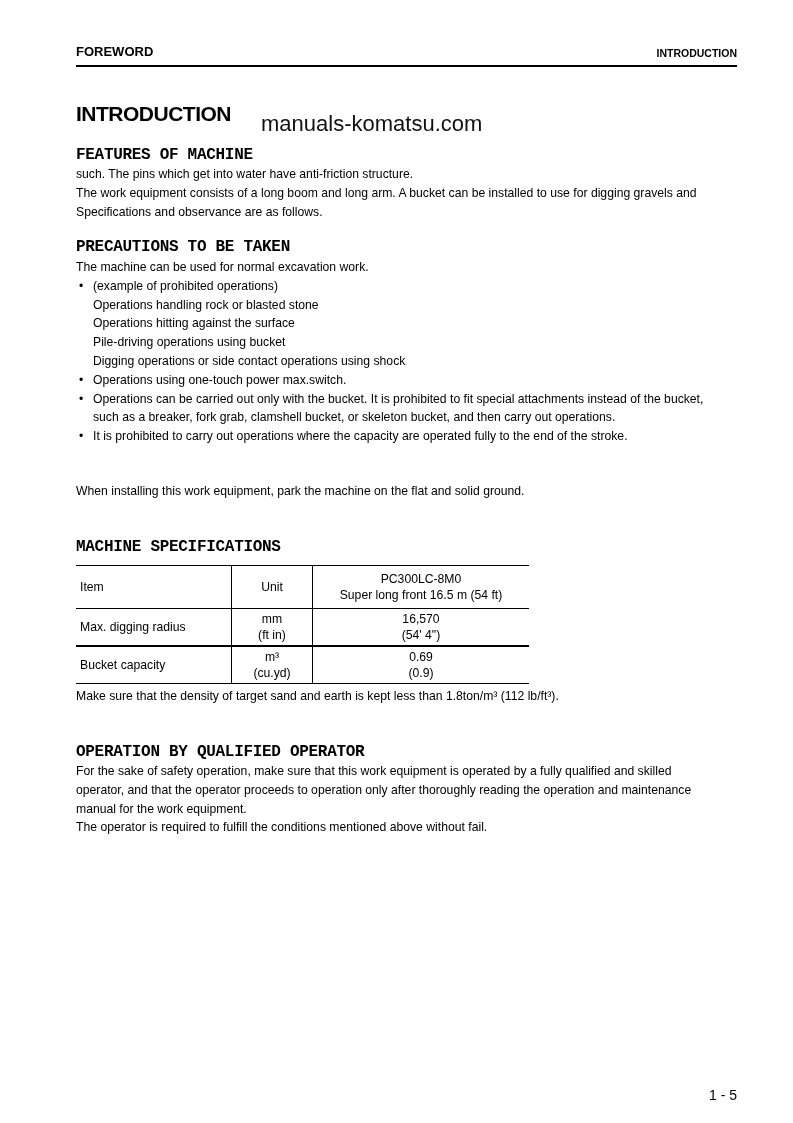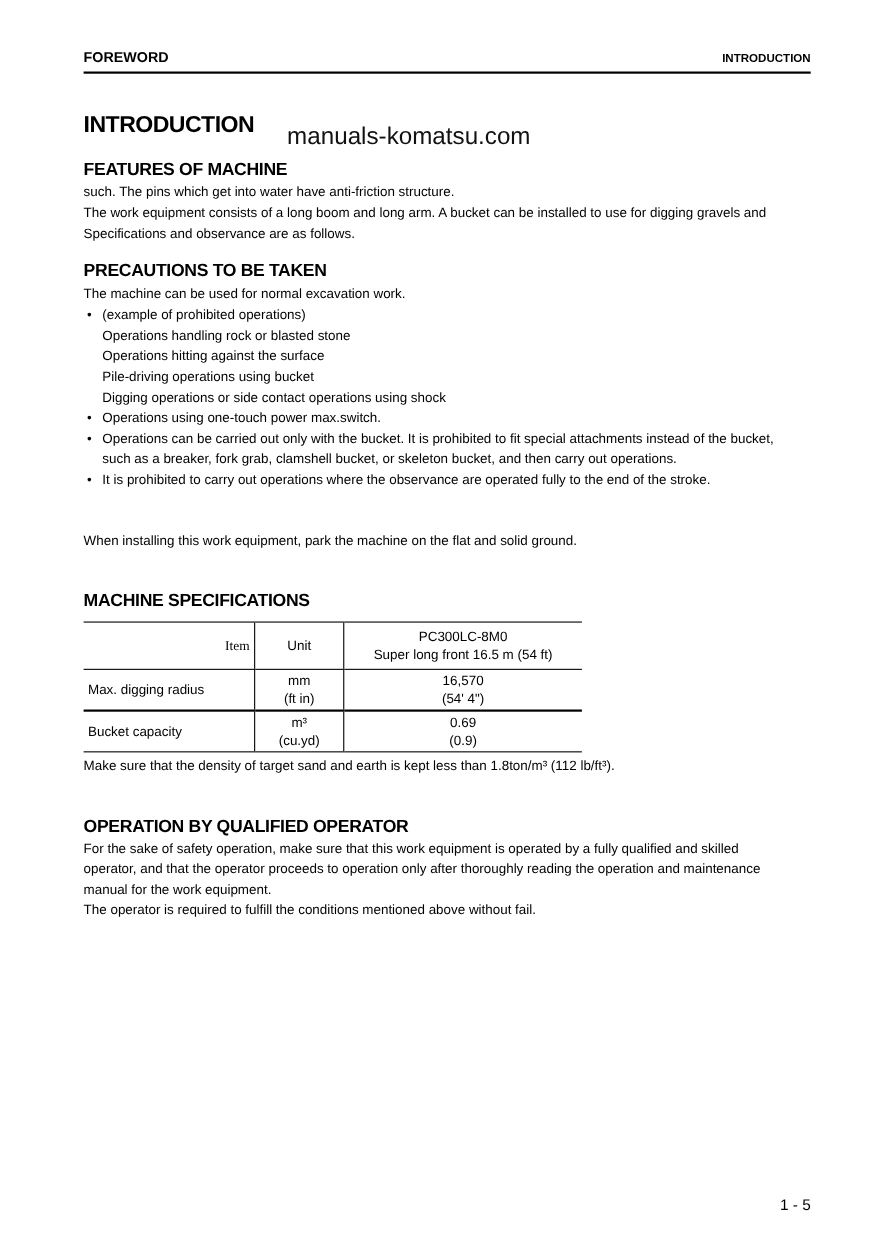--- a/index.html
+++ b/index.html
@@ -4,31 +4,31 @@
 <style>
   html, body { margin: 0; padding: 0; background: #ffffff; }
   body { width: 793px; height: 1123px; position: relative; overflow: hidden;
          font-family: "Liberation Sans", sans-serif; color: #000; }
   .abs { position: absolute; text-align: right; }
   .hdr-left { left: 76px; top: 44px; font-size: 13px; font-weight: bold; }
   .hdr-right { right: 56px; top: 47px; font-size: 10.5px; font-weight: bold; }
   .hdr-rule { left: 76px; top: 65px; width: 661px; height: 2px; background: #000; }
   .title { left: 76px; top: 102px; font-size: 21px; font-weight: bold; letter-spacing: -0.5px; }
   .watermark { left: 261px; top: 111px; font-size: 22px; color: #111; }
-  h2 { position: absolute; margin: 0; font-size: 16px; font-weight: bold; letter-spacing: -0.3px; left: 76px; }
+  h2 { position: absolute; margin: 0; font-size: 16px; font-weight: bold; letter-spacing: -0.3px; left: 76px; font-family: Liberation Mono, monospace; }
   .p { position: absolute; left: 76px; width: 662px; font-size: 12.2px; line-height: 18.8px; margin: 0; }
   .bullet { position: relative; padding-left: 17px; }
   .bullet .dot { position: absolute; left: 3px; top: 0; }
   .indent { padding-left: 17px; }
   table.spec { position: absolute; left: 76px; top: 565px; width: 453px; border-collapse: collapse;
                font-size: 12.2px; }
   table.spec td { border-left: 1px solid #000; text-align: center; line-height: 16px; padding: 2px 4px; }
   table.spec td:first-child { border-left: none; text-align: left; }
   table.spec tr.head td { height: 38px; text-align: center; border-top: 1px solid #000; border-bottom: 1px solid #000; }
-  table.spec tr.head td:first-child { text-align: right; font-family: Liberation Serif, serif; }
+  table.spec tr.head td:first-child { text-align: left; }
   table.spec tr.r1 td { height: 30px; border-bottom: 2px solid #000; }
   table.spec tr.r2 td { height: 30px; border-bottom: 1px solid #000; }
   .pageno { right: 56px; top: 1087px; font-size: 14px; }
 </style>
 </head>
 <body>
 
 <div class="abs hdr-left">FOREWORD</div>
 <div class="abs hdr-right">INTRODUCTION</div>
 <div class="abs hdr-rule"></div>
@@ -58,21 +58,21 @@
     <span class="dot">•</span>
     <span>Operations using one-touch power max.switch.</span>
   </div>
   <div class="bullet">
     <span class="dot">•</span>
     <span>Operations can be carried out only with the bucket.  It is prohibited to fit special attachments instead of the bucket,</span>
   </div>
   <div class="indent">such as a breaker, fork grab, clamshell bucket, or skeleton bucket, and then carry out operations.</div>
   <div class="bullet">
     <span class="dot">•</span>
-    <span>It is prohibited to carry out operations where the observance are operated fully to the end of the stroke.</span>
+    <span>It is prohibited to carry out operations where the capacity are operated fully to the end of the stroke.</span>
   </div>
 </div>
 <div class="p" style="top:482px">When installing this work equipment, park the machine on the flat and solid ground.</div>
 
 <h2 style="top:538px">MACHINE SPECIFICATIONS</h2>
 <table class="spec">
   <tbody>
       <tr class="head">
     <td style="width:147px">Item</td>
     <td style="width:72px">Unit</td>

